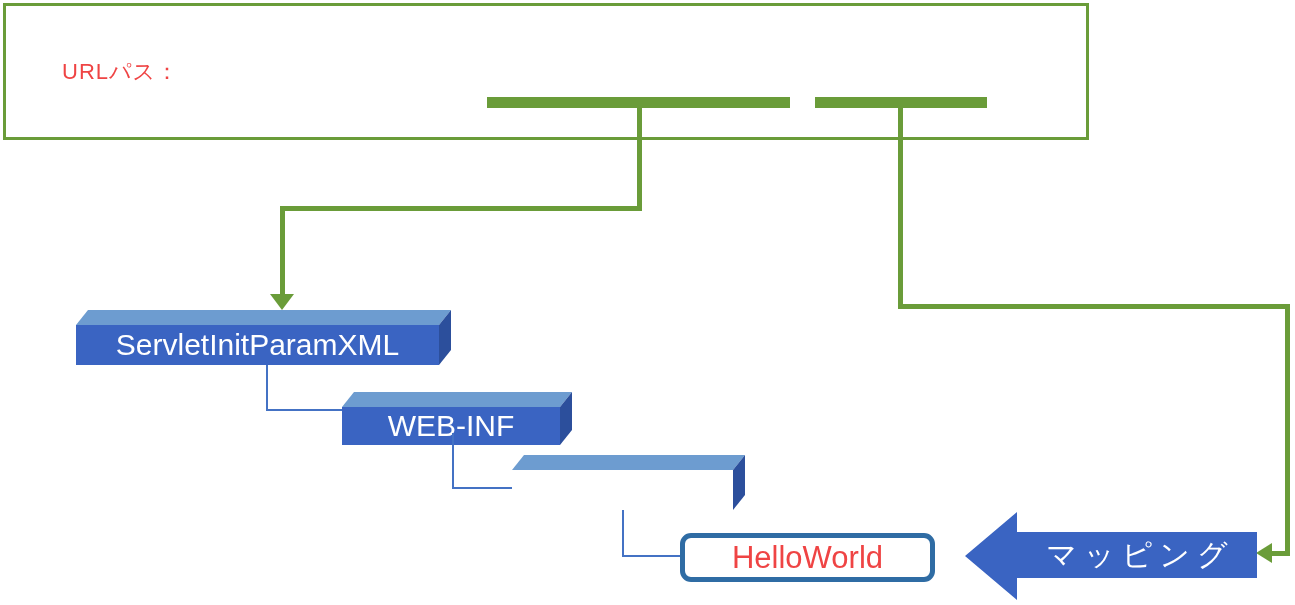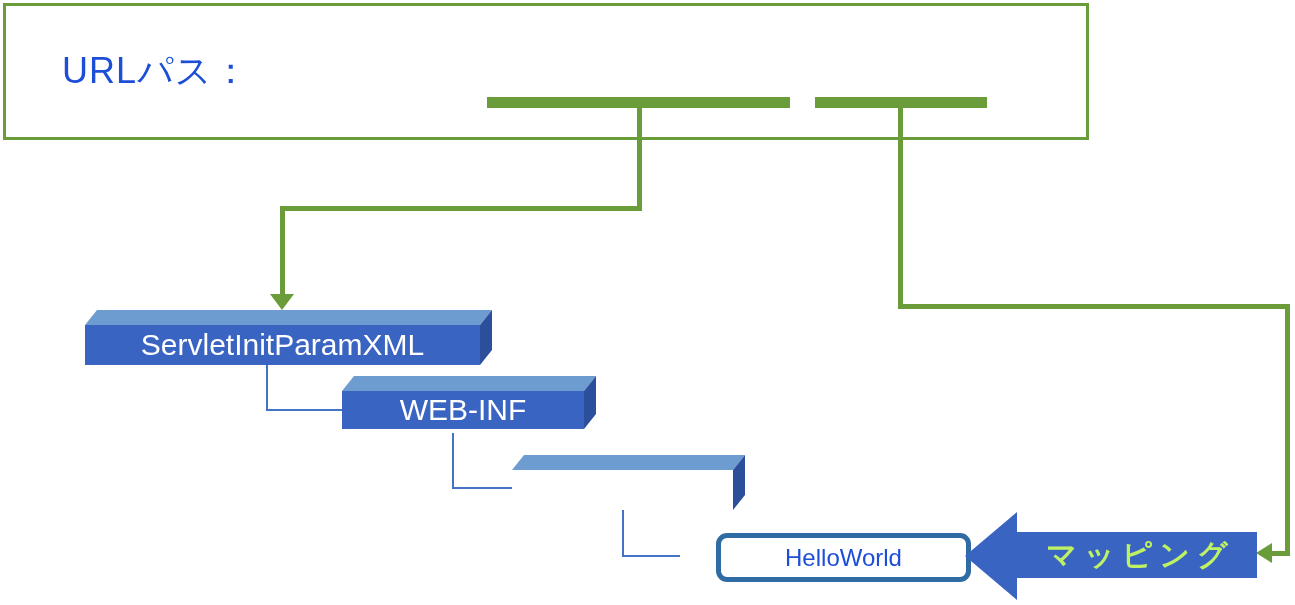--- a/index.html
+++ b/index.html
@@ -10,21 +10,21 @@
     font-family:"Liberation Sans","DejaVu Sans",sans-serif;
     overflow:hidden;
   }
   
   .url-box{
     position:absolute;left:3px;top:3px;width:1086px;height:137px;
     border:3px solid var(--c-green,#6A9C39);
     background:#fff;box-sizing:border-box;
     display:flex;align-items:center;padding-left:56px;
   }
-  .url-label{font-size:36px;color:#1d4ed8;letter-spacing:1px;}
+  .url-label{font-size:22px;color:#ef4444;letter-spacing:1px;}
   .url-link{
     font-size:31px;margin-left:10px;
     color:var(--c-link,#156DC8);
     text-decoration:underline;text-underline-offset:5px;cursor:pointer;
   }
   
   .hl{position:absolute;height:11px;background:var(--c-green,#6A9C39);}
   .hl1{left:487px;top:97px;width:303px;}
   .hl2{left:815px;top:97px;width:172px;}
   
@@ -58,49 +58,49 @@
     right:0;top:0;width:12px;bottom:0;
     background:var(--c-box_side,#2C4F9C);
     clip-path:polygon(100% 0,100% calc(100% - 15px),0 100%,0 15px);
   }
   .box3d .front{
     left:0;top:15px;right:12px;bottom:0;
     background:var(--c-box_front,#3A64C2);
     display:flex;align-items:center;justify-content:center;
     color:#fff;font-size:30px;
   }
-  .b1{left:85px;top:310px;width:375px;height:55px;padding-left:32px;}
-  .b2{left:342px;top:376px;width:230px;height:53px;padding-left:24px;}
+  .b1{left:76px;top:310px;width:375px;height:55px;}
+  .b2{left:342px;top:392px;width:230px;height:53px;}
   .b3{left:512px;top:455px;width:233px;height:55px;}
   
   .cseg{position:absolute;background:var(--c-connector,#4472C4);}
   .c1v{left:266px;top:365px;width:2px;height:46px;}
   .c1h{left:266px;top:409px;width:76px;height:2px;}
   .c2v{left:452px;top:433px;width:2px;height:56px;}
   .c2h{left:452px;top:487px;width:60px;height:2px;}
   .c3v{left:622px;top:510px;width:2px;height:47px;}
   .c3h{left:622px;top:555px;width:58px;height:2px;}
   
   .hello{
-    position:absolute;left:716px;top:533px;width:255px;height:49px;
+    position:absolute;left:680px;top:533px;width:255px;height:49px;
     background:#fff;border:5px solid var(--c-hello_border,#2F6CA4);
     border-radius:11px;box-sizing:border-box;
     display:flex;align-items:center;justify-content:center;
-    font-size:24px;color:#1d4ed8;
+    font-size:31px;color:#ef4444;
   }
   
   .map-arrow{
     position:absolute;left:965px;top:512px;width:292px;height:88px;
     background:var(--c-arrow_fill,#3A64C2);
     clip-path:polygon(0 44px,52px 0,52px 20px,100% 20px,100% 66px,52px 66px,52px 88px);
   }
   .map-label{
     position:absolute;left:52px;right:0;top:20px;height:46px;
     display:flex;align-items:center;justify-content:center;
-    color:#bef264;font-size:30px;letter-spacing:7px;padding-left:7px;box-sizing:border-box;font-weight:bold;
+    color:#ffffff;font-size:30px;letter-spacing:7px;padding-left:7px;box-sizing:border-box;
   }
 </style>
 </head>
 <body>
 
 <div class="canvas">
 
   <div class="url-box">
     <span class="url-label">URLパス：</span>
   </div>

